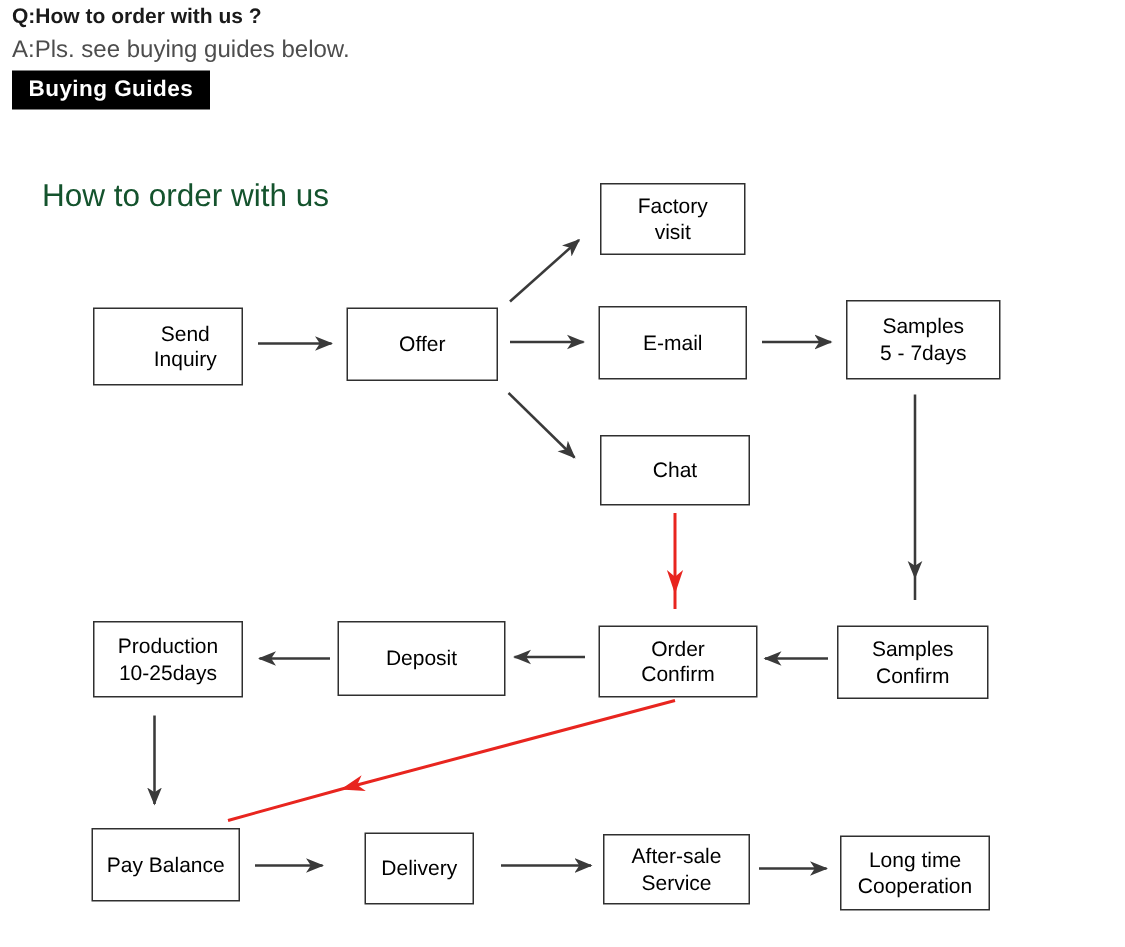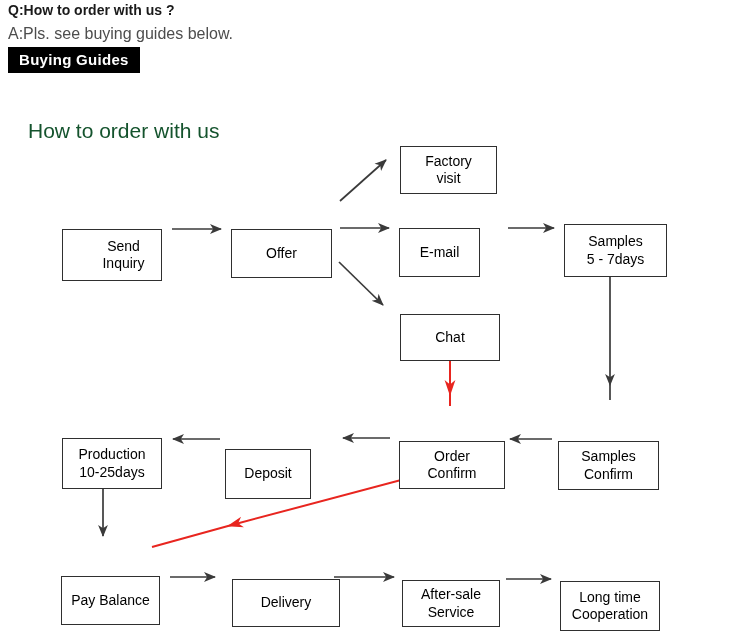--- a/index.html
+++ b/index.html
@@ -17,34 +17,34 @@
     position:absolute;left:28px;top:119px;margin:0;font-size:21px;font-weight:500;color:#14532d;
   }
   .arrows{position:absolute;left:0;top:0;pointer-events:none;}
   .ak{stroke:var(--arrow,#3a3a3a);stroke-width:1.7;fill:none;}
   .ar{stroke:var(--arrow-red,#e8251f);stroke-width:2;fill:none;}
   .mk-k{fill:var(--arrow,#3a3a3a);}
   .mk-r{fill:var(--arrow-red,#e8251f);}
   .node{
     position:absolute;background:#fff;border:1.5px solid var(--box-border,#2f2f2f);
     display:flex;align-items:center;justify-content:center;text-align:center;
-    font-size:14px;line-height:1.22;white-space:pre-line;box-sizing:border-box;margin-top:24px;
+    font-size:14px;line-height:1.22;white-space:pre-line;box-sizing:border-box;
   }
   .n-send-inquiry{left:62px;top:205px;width:100px;height:52px;padding-left:23px;}
   .n-offer{left:231px;top:205px;width:101px;height:49px;}
   .n-factory-visit{left:400px;top:122px;width:97px;height:48px;}
-  .n-email{left:399px;top:204px;width:81px;height:49px;}
+  .n-email{left:399px;top:204px;width:99px;height:49px;}
   .n-chat{left:400px;top:290px;width:100px;height:47px;}
   .n-samples-days{left:564px;top:200px;width:103px;height:53px;}
   .n-production{left:62px;top:414px;width:100px;height:51px;}
-  .n-deposit{left:225px;top:425px;width:86px;height:50px;}
+  .n-deposit{left:225px;top:414px;width:112px;height:50px;}
   .n-order-confirm{left:399px;top:417px;width:106px;height:48px;}
   .n-samples-confirm{left:558px;top:417px;width:101px;height:49px;}
   .n-pay-balance{left:61px;top:552px;width:99px;height:49px;}
-  .n-delivery{left:232px;top:555px;width:108px;height:48px;}
+  .n-delivery{left:243px;top:555px;width:73px;height:48px;}
   .n-after-sale{left:402px;top:556px;width:98px;height:47px;}
   .n-long-time{left:560px;top:557px;width:100px;height:50px;}
 </style>
 </head>
 <body>
 
 <div class="stage">
 
   <div class="q">Q:How to order with us ?</div>
   <div class="a">A:Pls. see buying guides below.</div>

